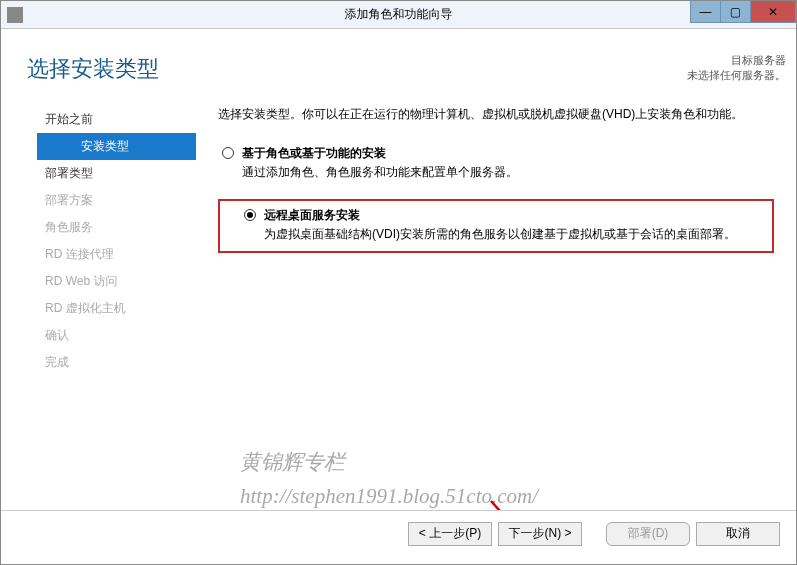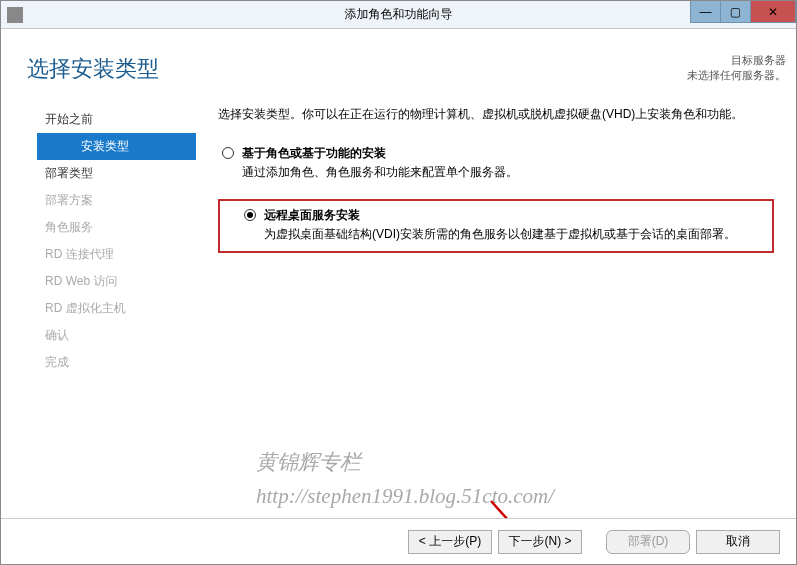--- a/index.html
+++ b/index.html
@@ -138,38 +138,38 @@
       font-size: 12px;
       color: #000;
       margin-bottom: 2px;
     }
     .radio-desc {
       font-size: 12px;
       color: #000;
     }
     .watermark {
       position: absolute;
-      left: 255px;
+      left: 239px;
       top: 415px;
       color: #a9a9a9;
       font-family: "KaiTi", "STKaiti", serif;
       font-size: 21px;
       font-style: italic;
       line-height: 1.6;
       pointer-events: none;
     }
     .arrow-svg {
       position: absolute;
       left: 480px;
       top: 460px;
       pointer-events: none;
     }
     .button-bar {
       position: absolute;
-      bottom: 0; left: 0; right: 0;
+      bottom: 8px; left: 0; right: 0;
       height: 46px;
       border-top: 1px solid #ccc;
       display: flex;
       justify-content: flex-end;
       align-items: center;
       padding-right: 16px;
       gap: 6px;
       background: #fff;
     }
     .wiz-btn {

